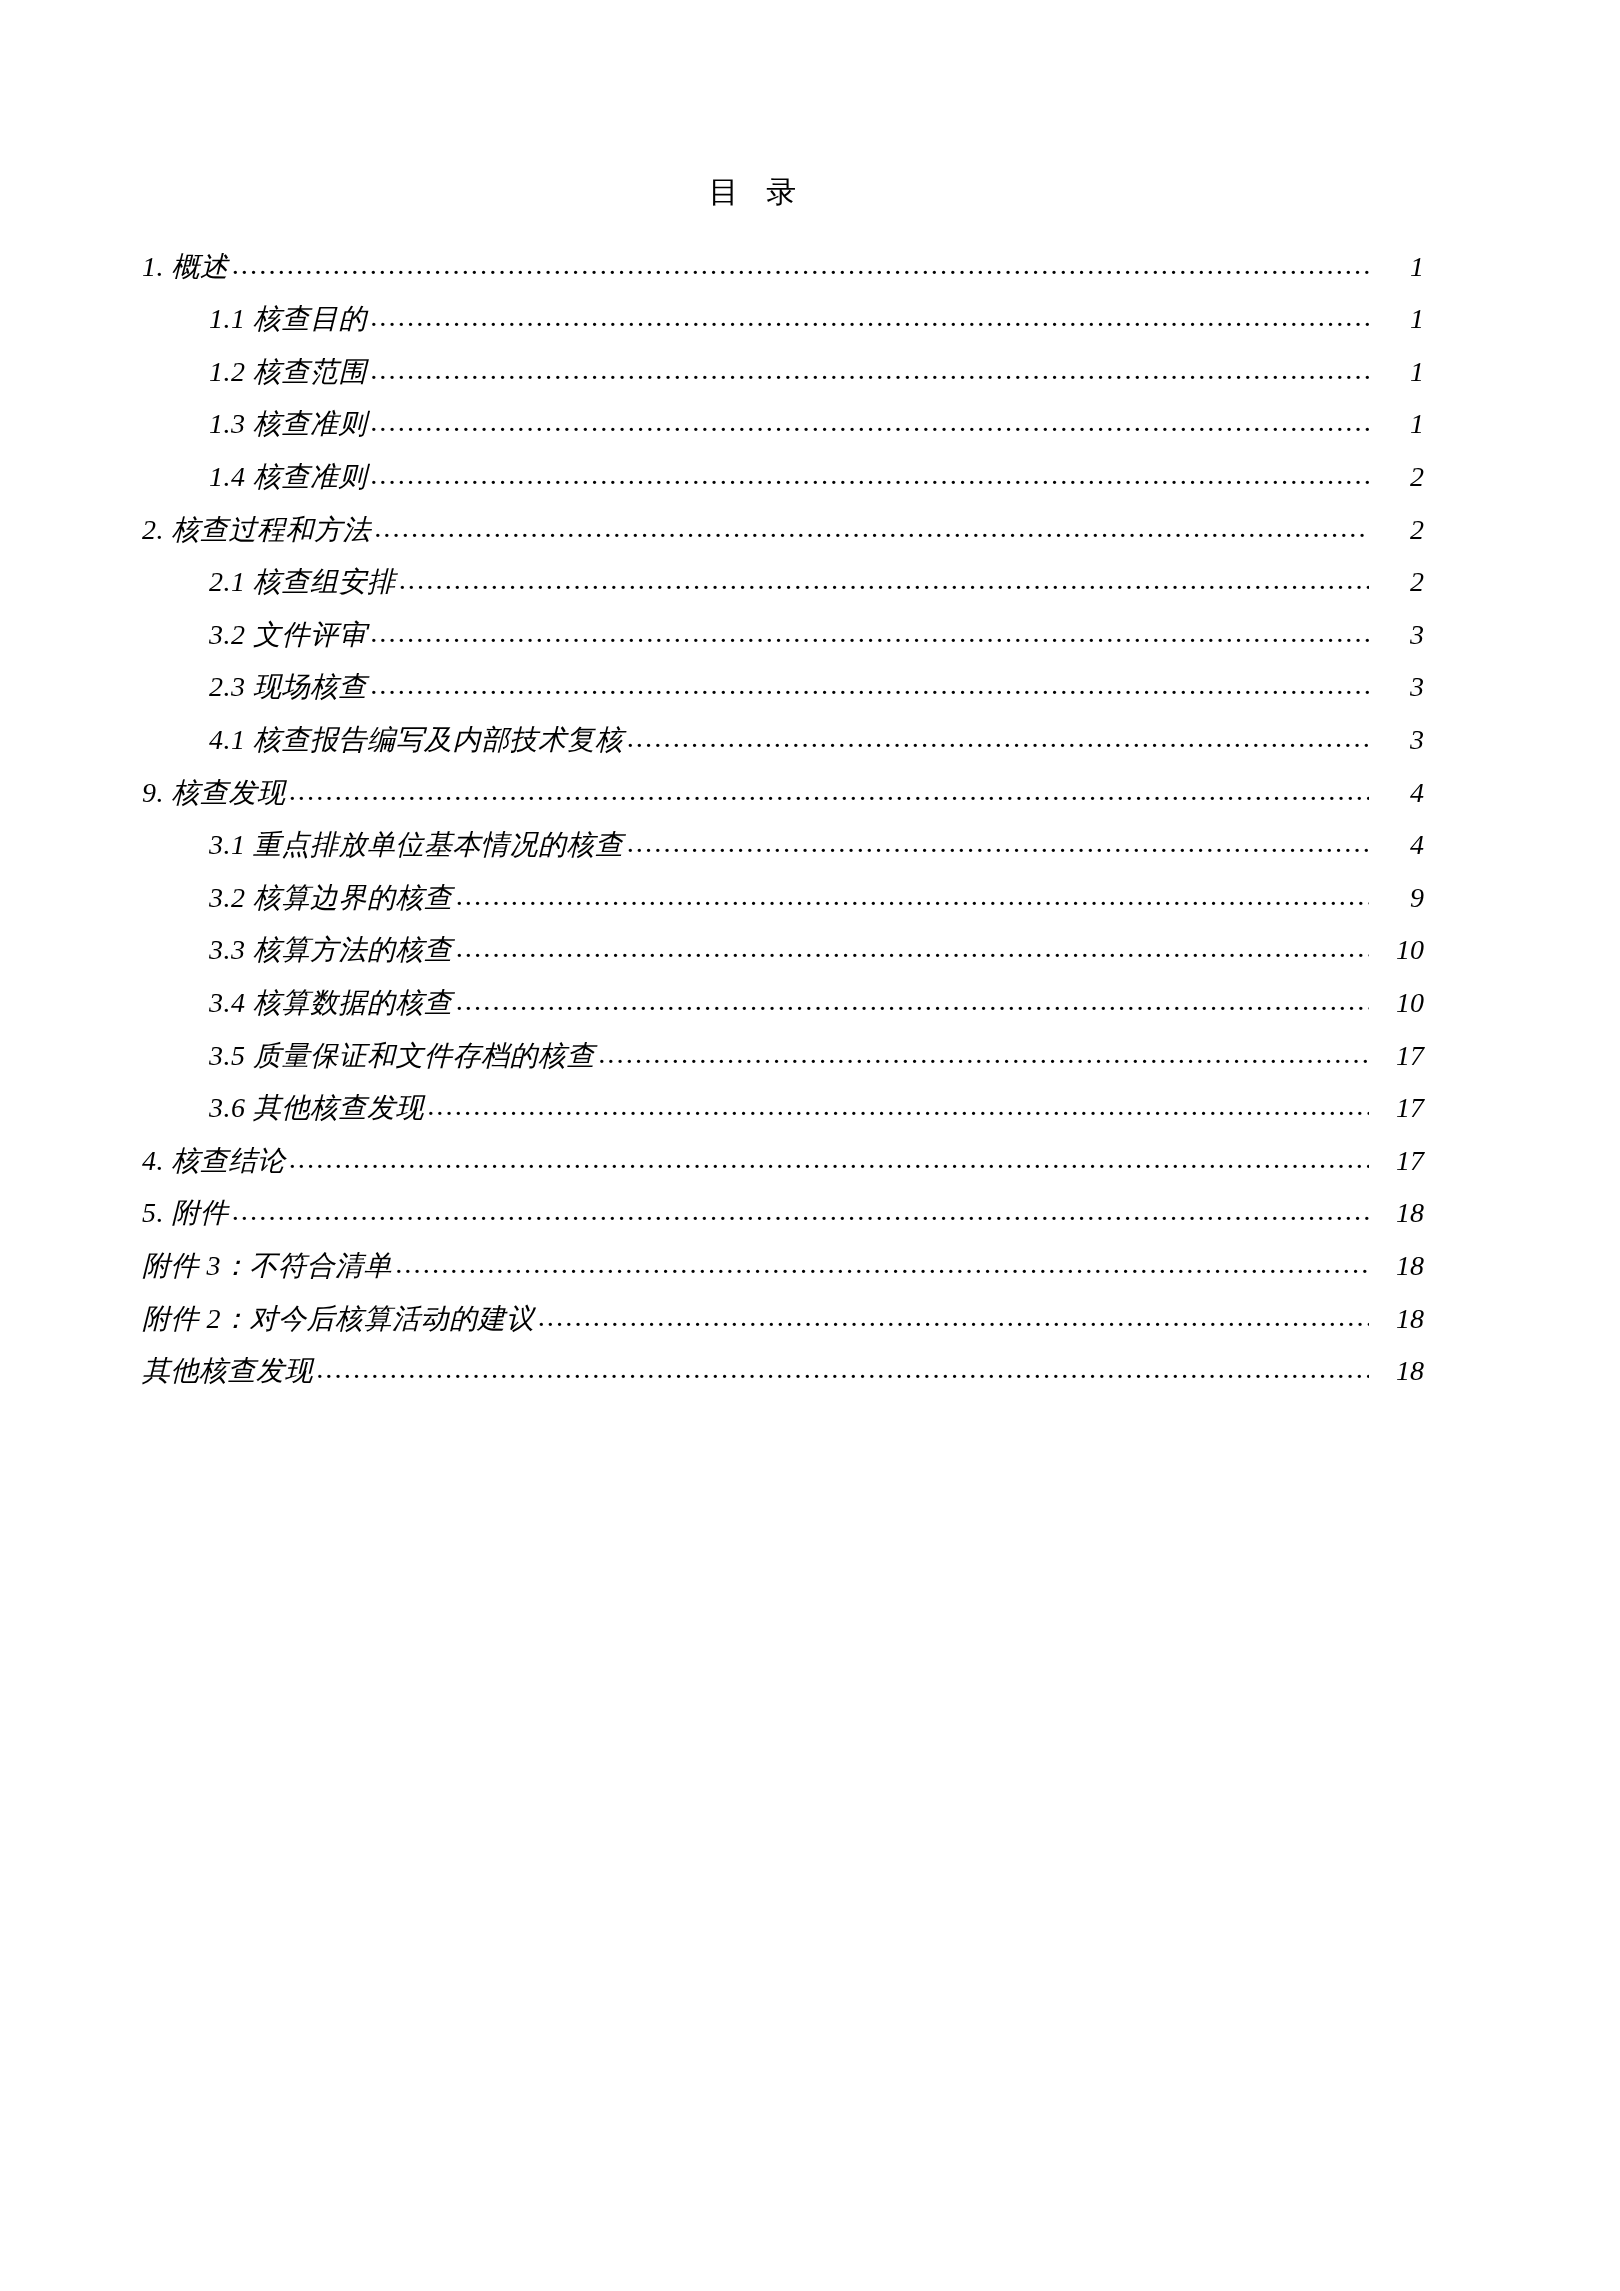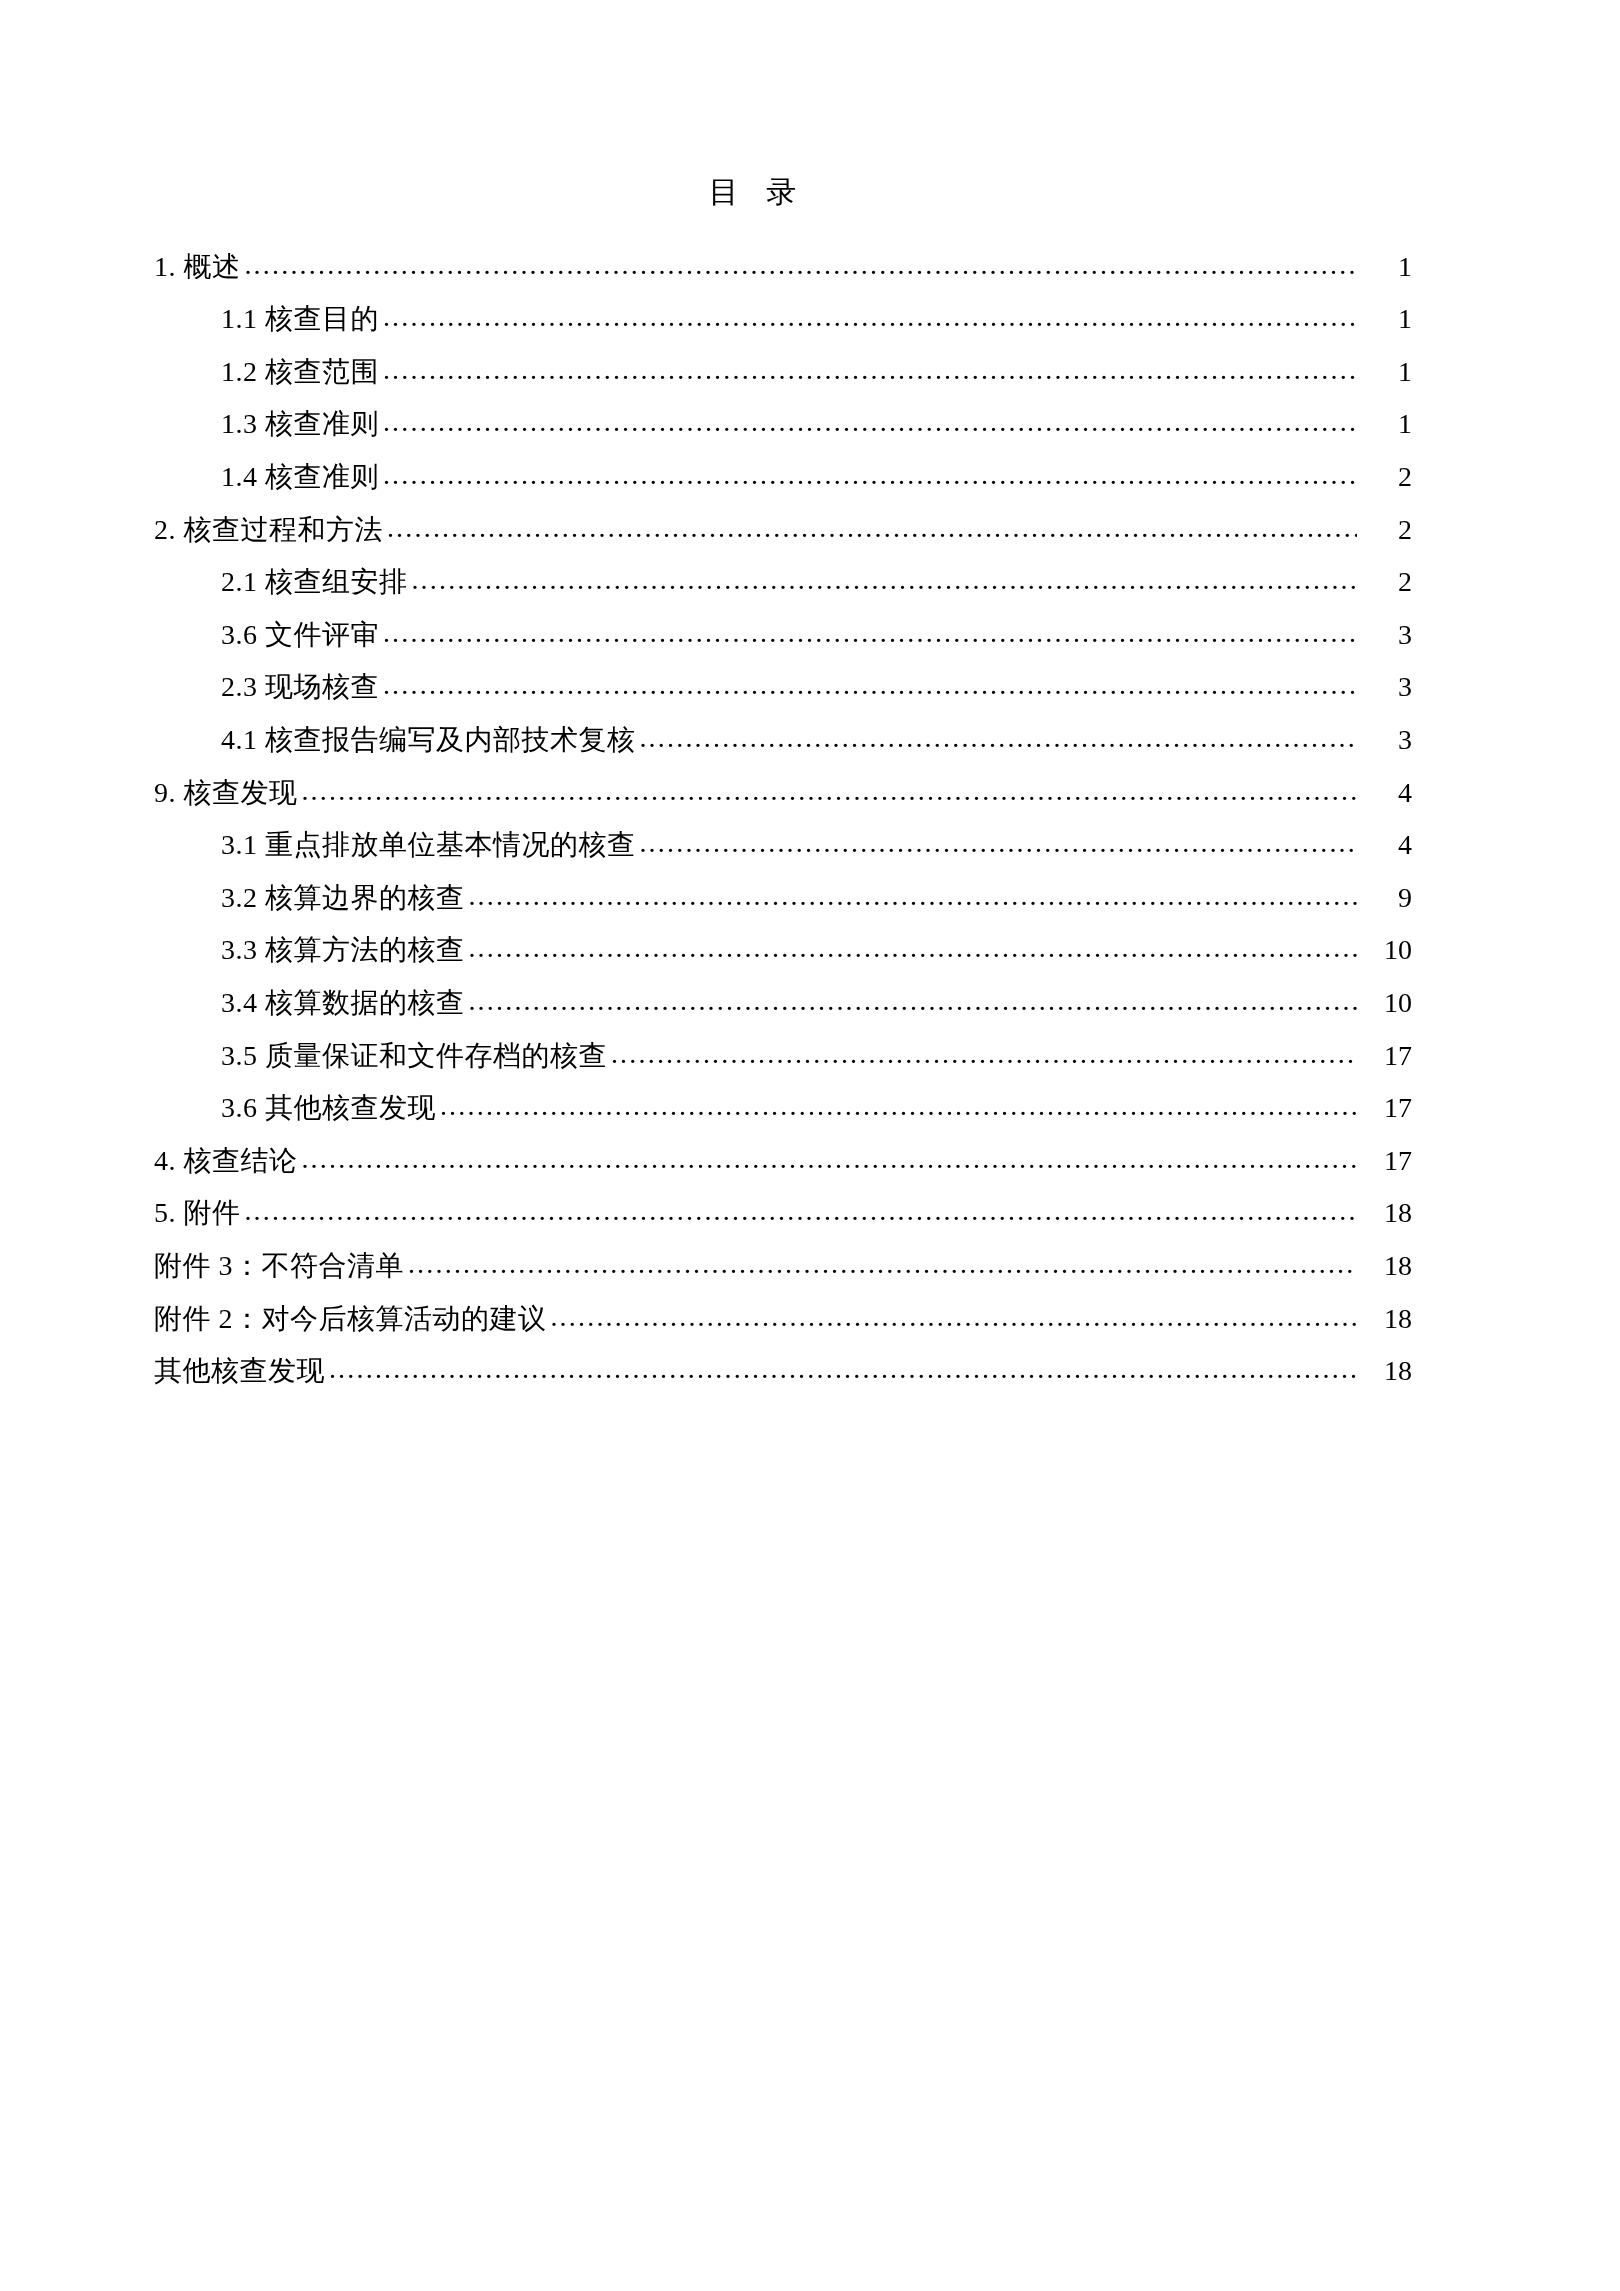--- a/index.html
+++ b/index.html
@@ -31,22 +31,23 @@
     margin: 0 0 27.4px 0;
     font-weight: 400;
     padding-right: 59px;
   }
   .toc-title .gap {
     display: inline-block;
     width: 25.5px;
   }
   .toc-list {
     list-style: none;
-    margin: 12px;
+    margin: 0;
     padding: 0;
+    font-style: italic;
   }
   .toc-row {
     display: flex;
     align-items: baseline;
     font-size: 28px;
     line-height: 1.0;
     padding: 12.3px 0;
     white-space: nowrap;
   }
   .toc-row.lvl1 {
@@ -116,21 +117,21 @@
         <span class="toc-label">2. 核查过程和方法</span>
         <span class="toc-dots">................................................................................................................................................................</span>
         <span class="toc-page">2</span>
       </li>
       <li class="toc-row lvl2">
         <span class="toc-label">2.1 核查组安排</span>
         <span class="toc-dots">................................................................................................................................................................</span>
         <span class="toc-page">2</span>
       </li>
       <li class="toc-row lvl2">
-        <span class="toc-label">3.6 文件评审</span>
+        <span class="toc-label">3.2 文件评审</span>
         <span class="toc-dots">................................................................................................................................................................</span>
         <span class="toc-page">3</span>
       </li>
       <li class="toc-row lvl2">
         <span class="toc-label">2.3 现场核查</span>
         <span class="toc-dots">................................................................................................................................................................</span>
         <span class="toc-page">3</span>
       </li>
       <li class="toc-row lvl2">
         <span class="toc-label">4.1 核查报告编写及内部技术复核</span>

